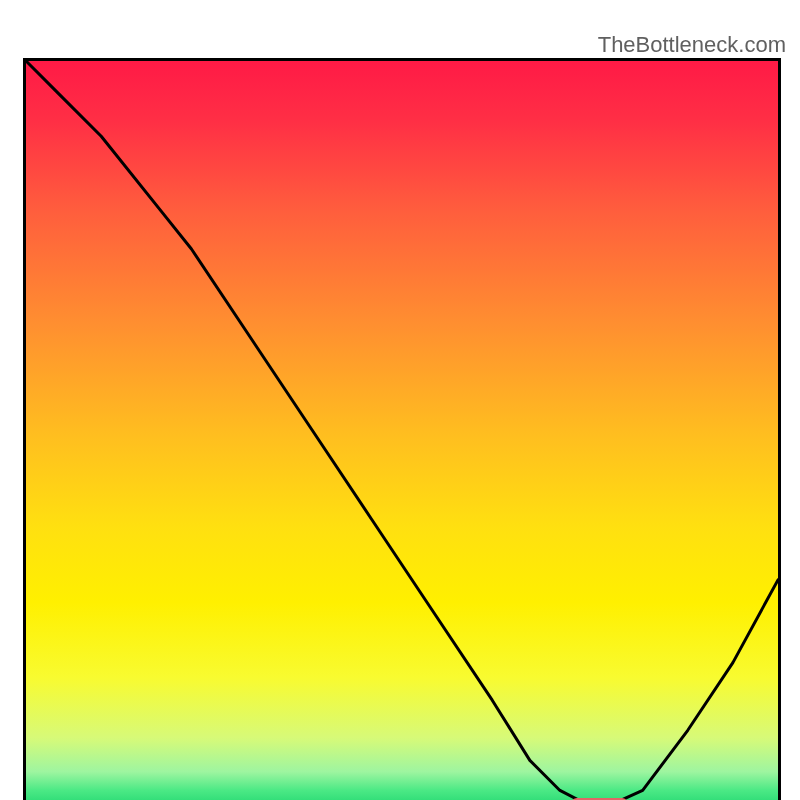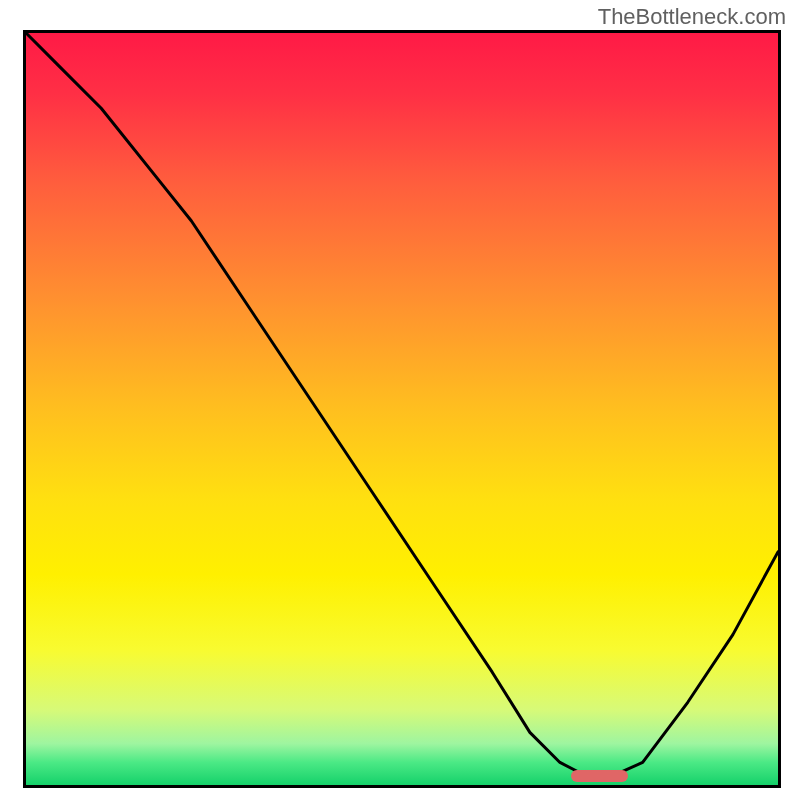--- a/index.html
+++ b/index.html
@@ -8,20 +8,21 @@
     width: 800px;
     height: 800px;
     overflow: hidden;
     background: #fff;
     font-family: Arial, Helvetica, sans-serif;
   }
   .frame {
     position: relative;
     width: 800px;
     height: 596px;
+    margin-top: 28px;
   }
   .watermark {
     position: absolute;
     top: 4px;
     right: 14px;
     color: #606060;
     font-size: 22px;
     font-weight: 400;
     z-index: 10;
   }

